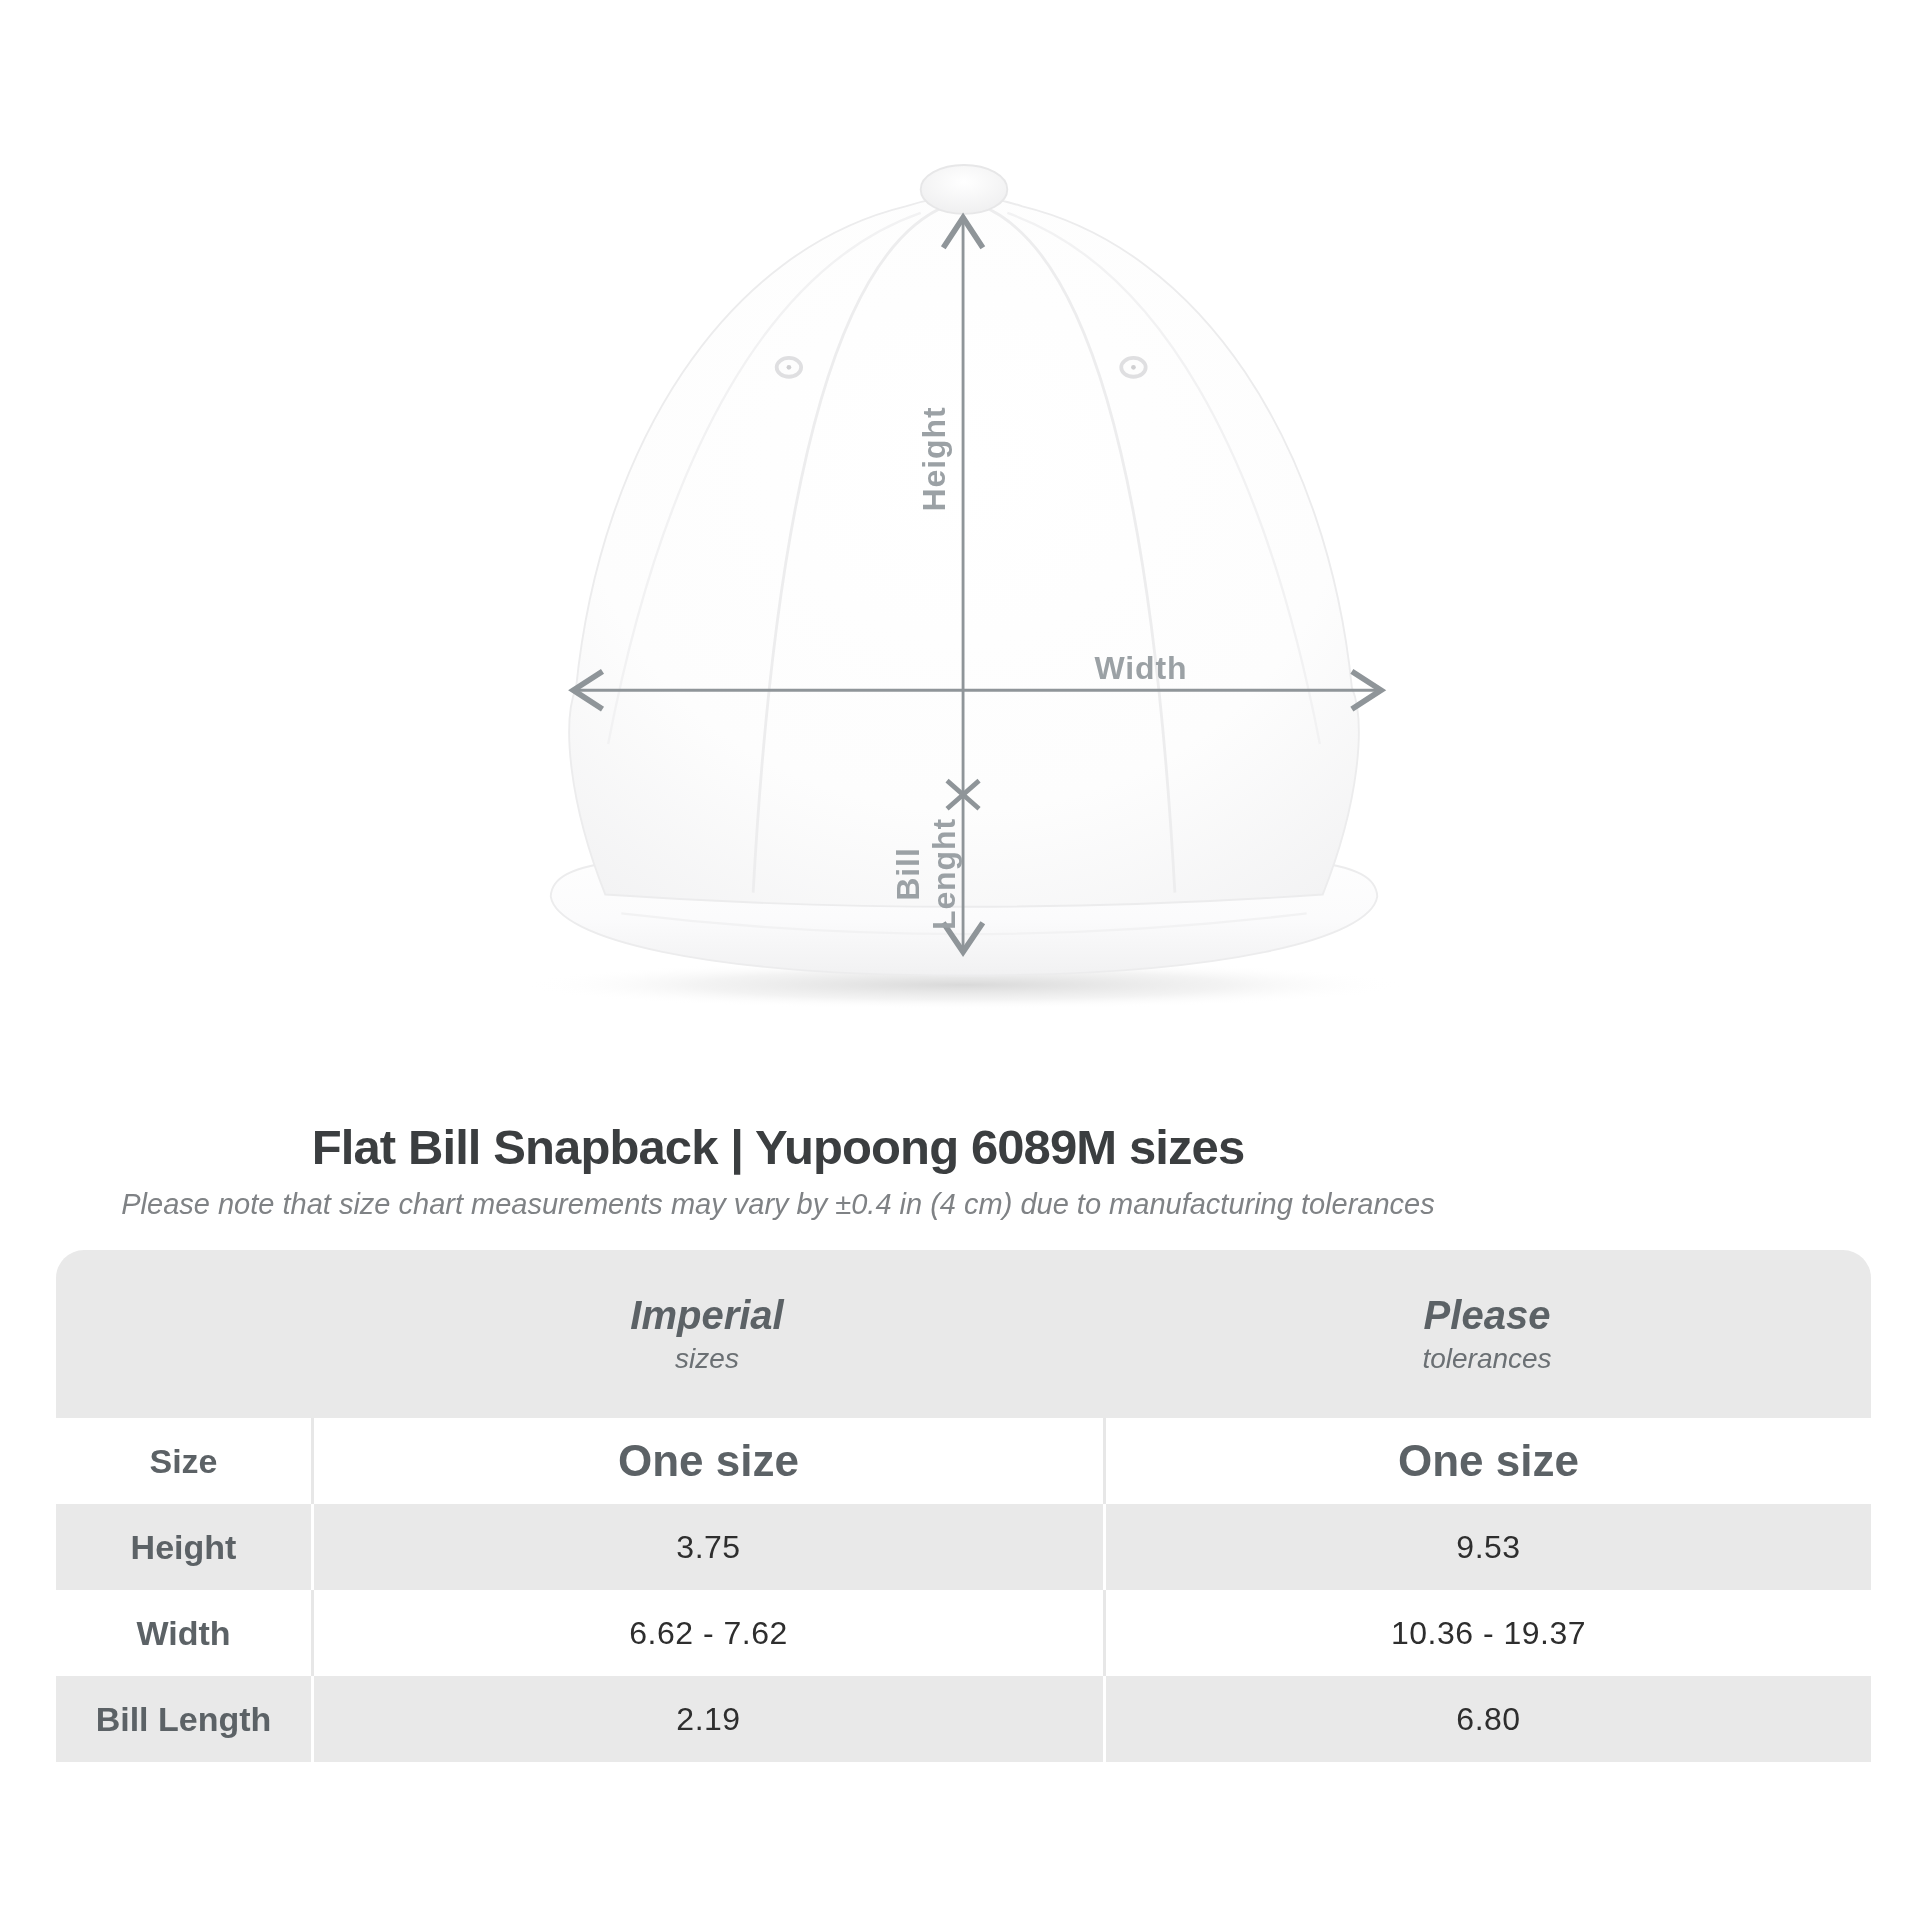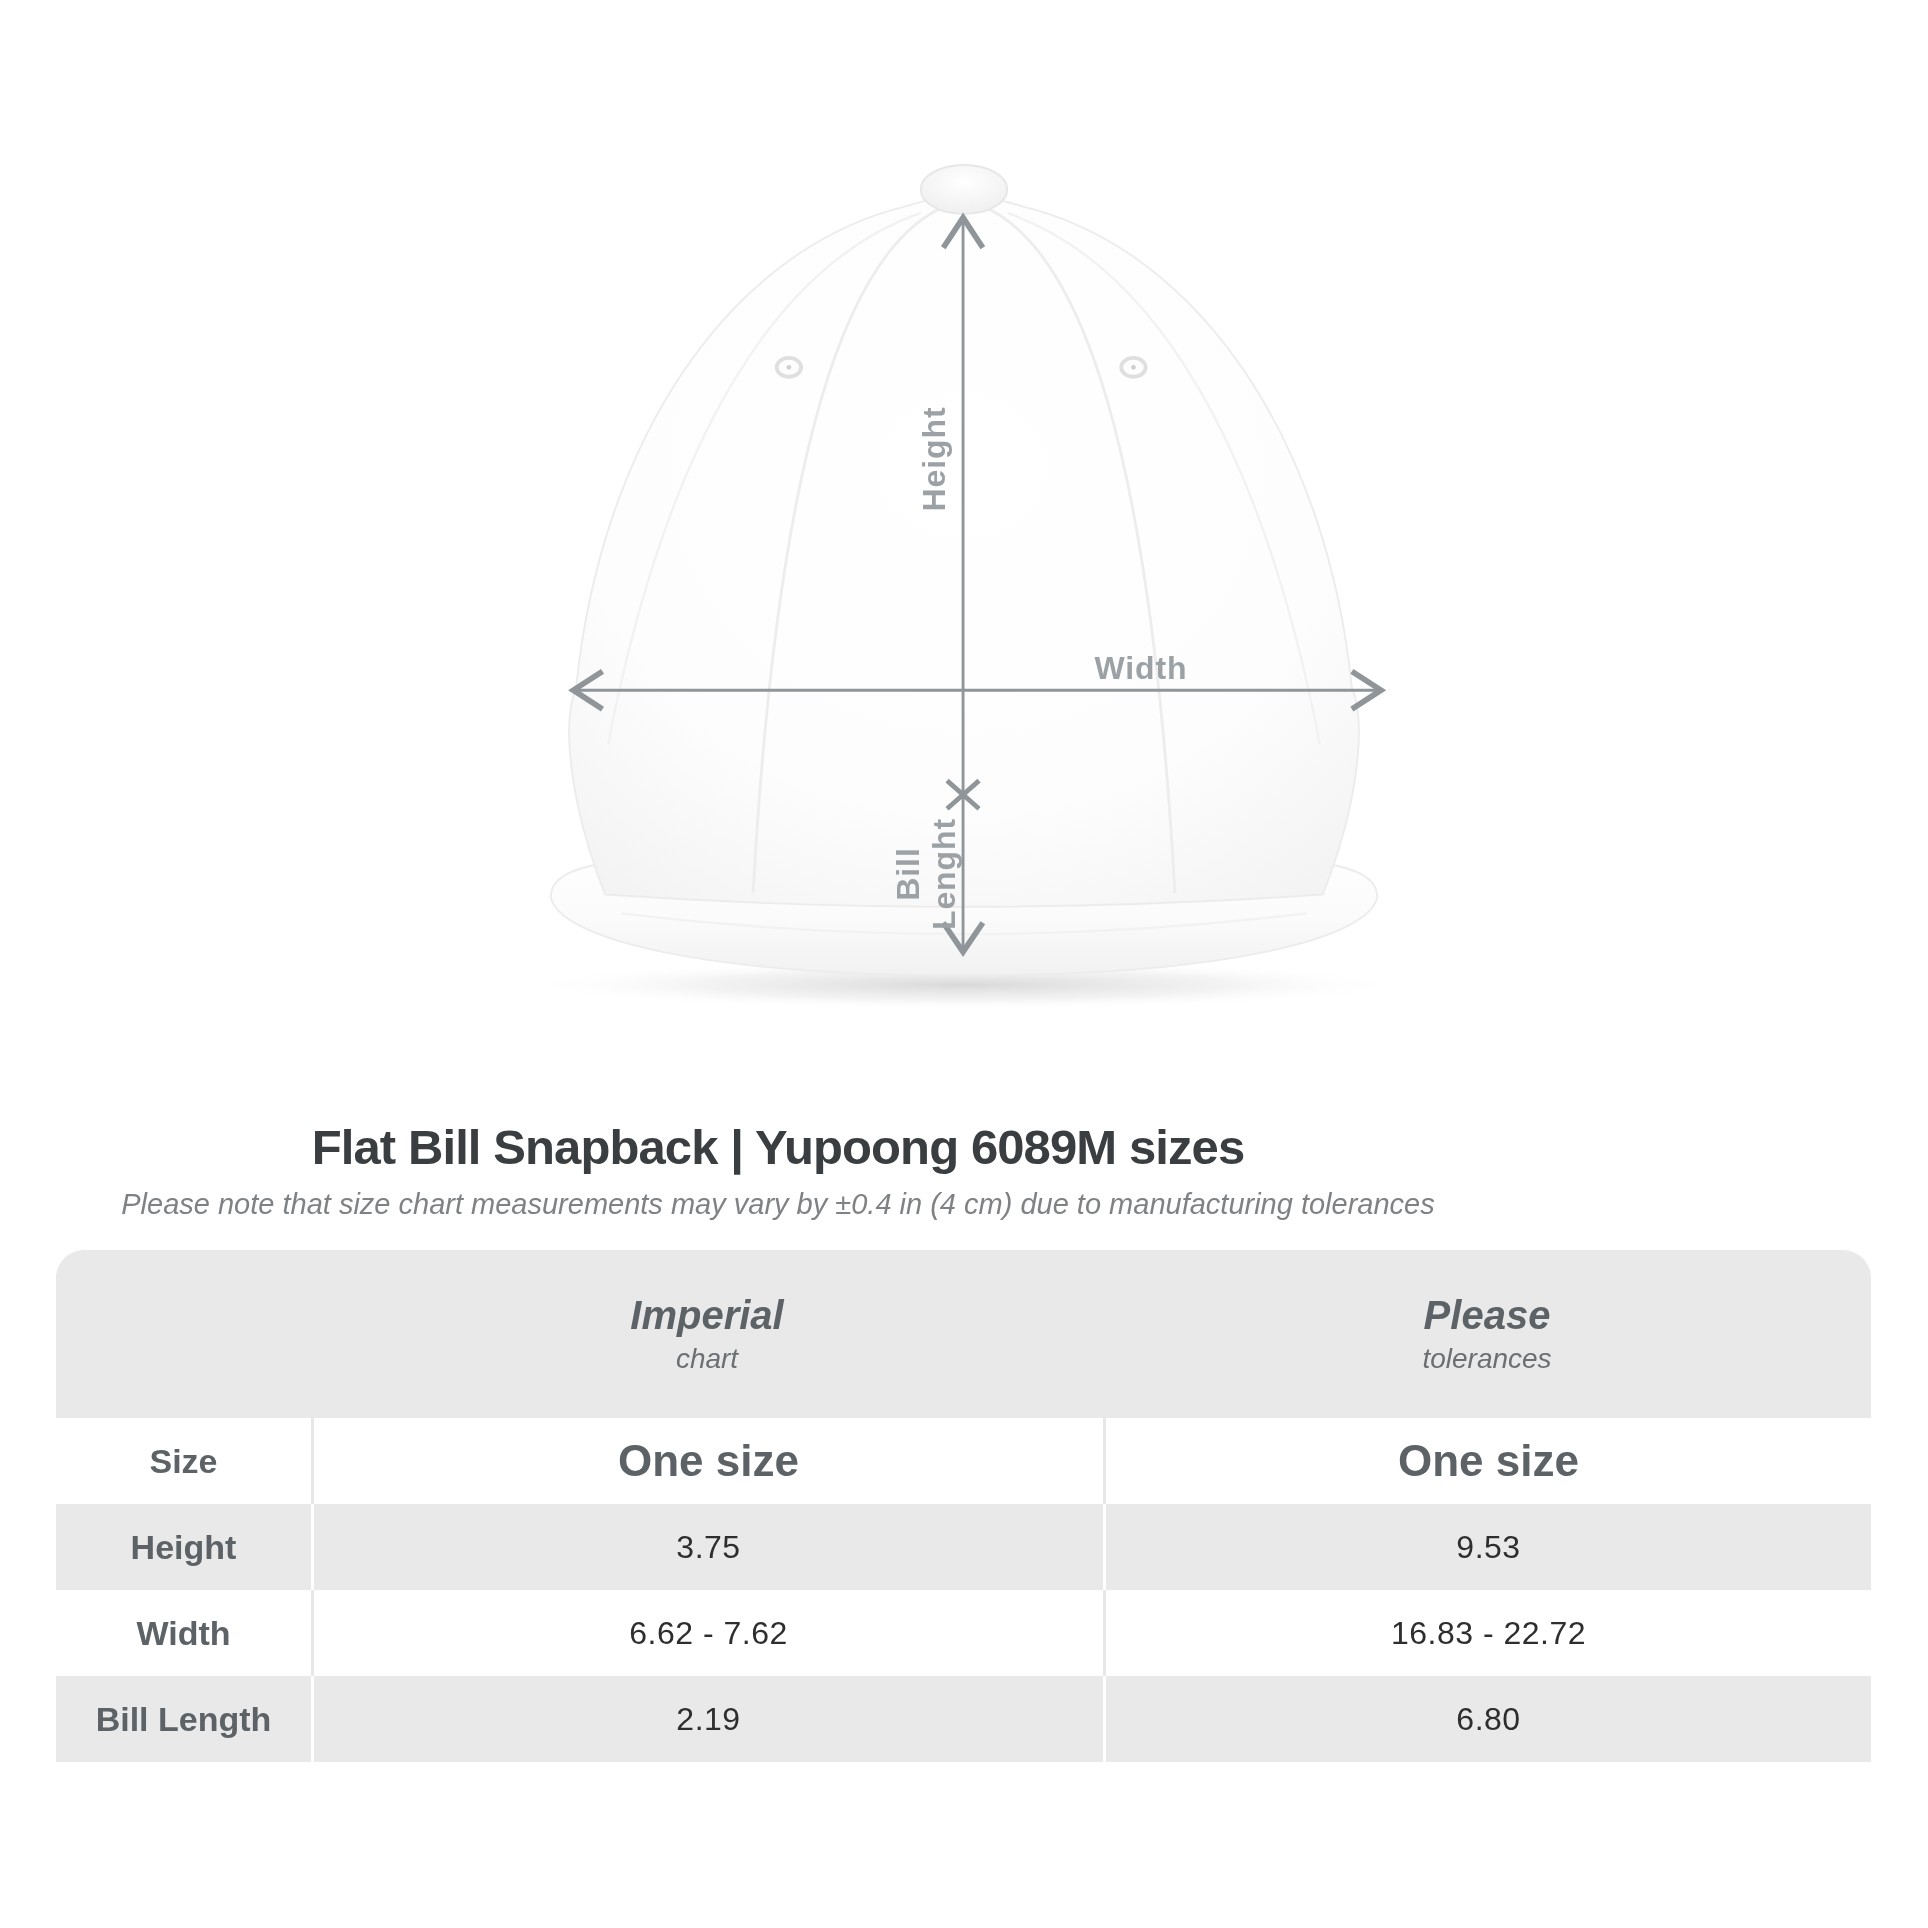--- a/index.html
+++ b/index.html
@@ -147,21 +147,21 @@
   <div class="heading">
     <div class="page-title">Flat Bill Snapback | Yupoong 6089M sizes</div>
     <div class="page-subtitle">Please note that size chart measurements may vary by ±0.4 in (4 cm) due to manufacturing tolerances</div>
   </div>
 
   <div class="size-table">
     <div class="t-header">
       <div class="t-hcell"></div>
       <div class="t-hcell">
         <div class="t-col-label">Imperial</div>
-        <div class="t-col-sublabel">chart</div>
+        <div class="t-col-sublabel">sizes</div>
       </div>
       <div class="t-hcell">
         <div class="t-col-label">Please</div>
         <div class="t-col-sublabel">tolerances</div>
       </div>
     </div>
 
     <div class="t-row">
       <div class="t-cell">
           <span class="t-row-label">Size</span>
@@ -187,21 +187,21 @@
     </div>
 
     <div class="t-row">
       <div class="t-cell">
           <span class="t-row-label">Width</span>
         </div>
       <div class="t-cell">
           <span class="t-val-num">6.62 - 7.62</span>
         </div>
       <div class="t-cell">
-          <span class="t-val-num">16.83 - 22.72</span>
+          <span class="t-val-num">10.36 - 19.37</span>
         </div>
     </div>
 
     <div class="t-row alt">
       <div class="t-cell">
           <span class="t-row-label">Bill Length</span>
         </div>
       <div class="t-cell">
           <span class="t-val-num">2.19</span>
         </div>

